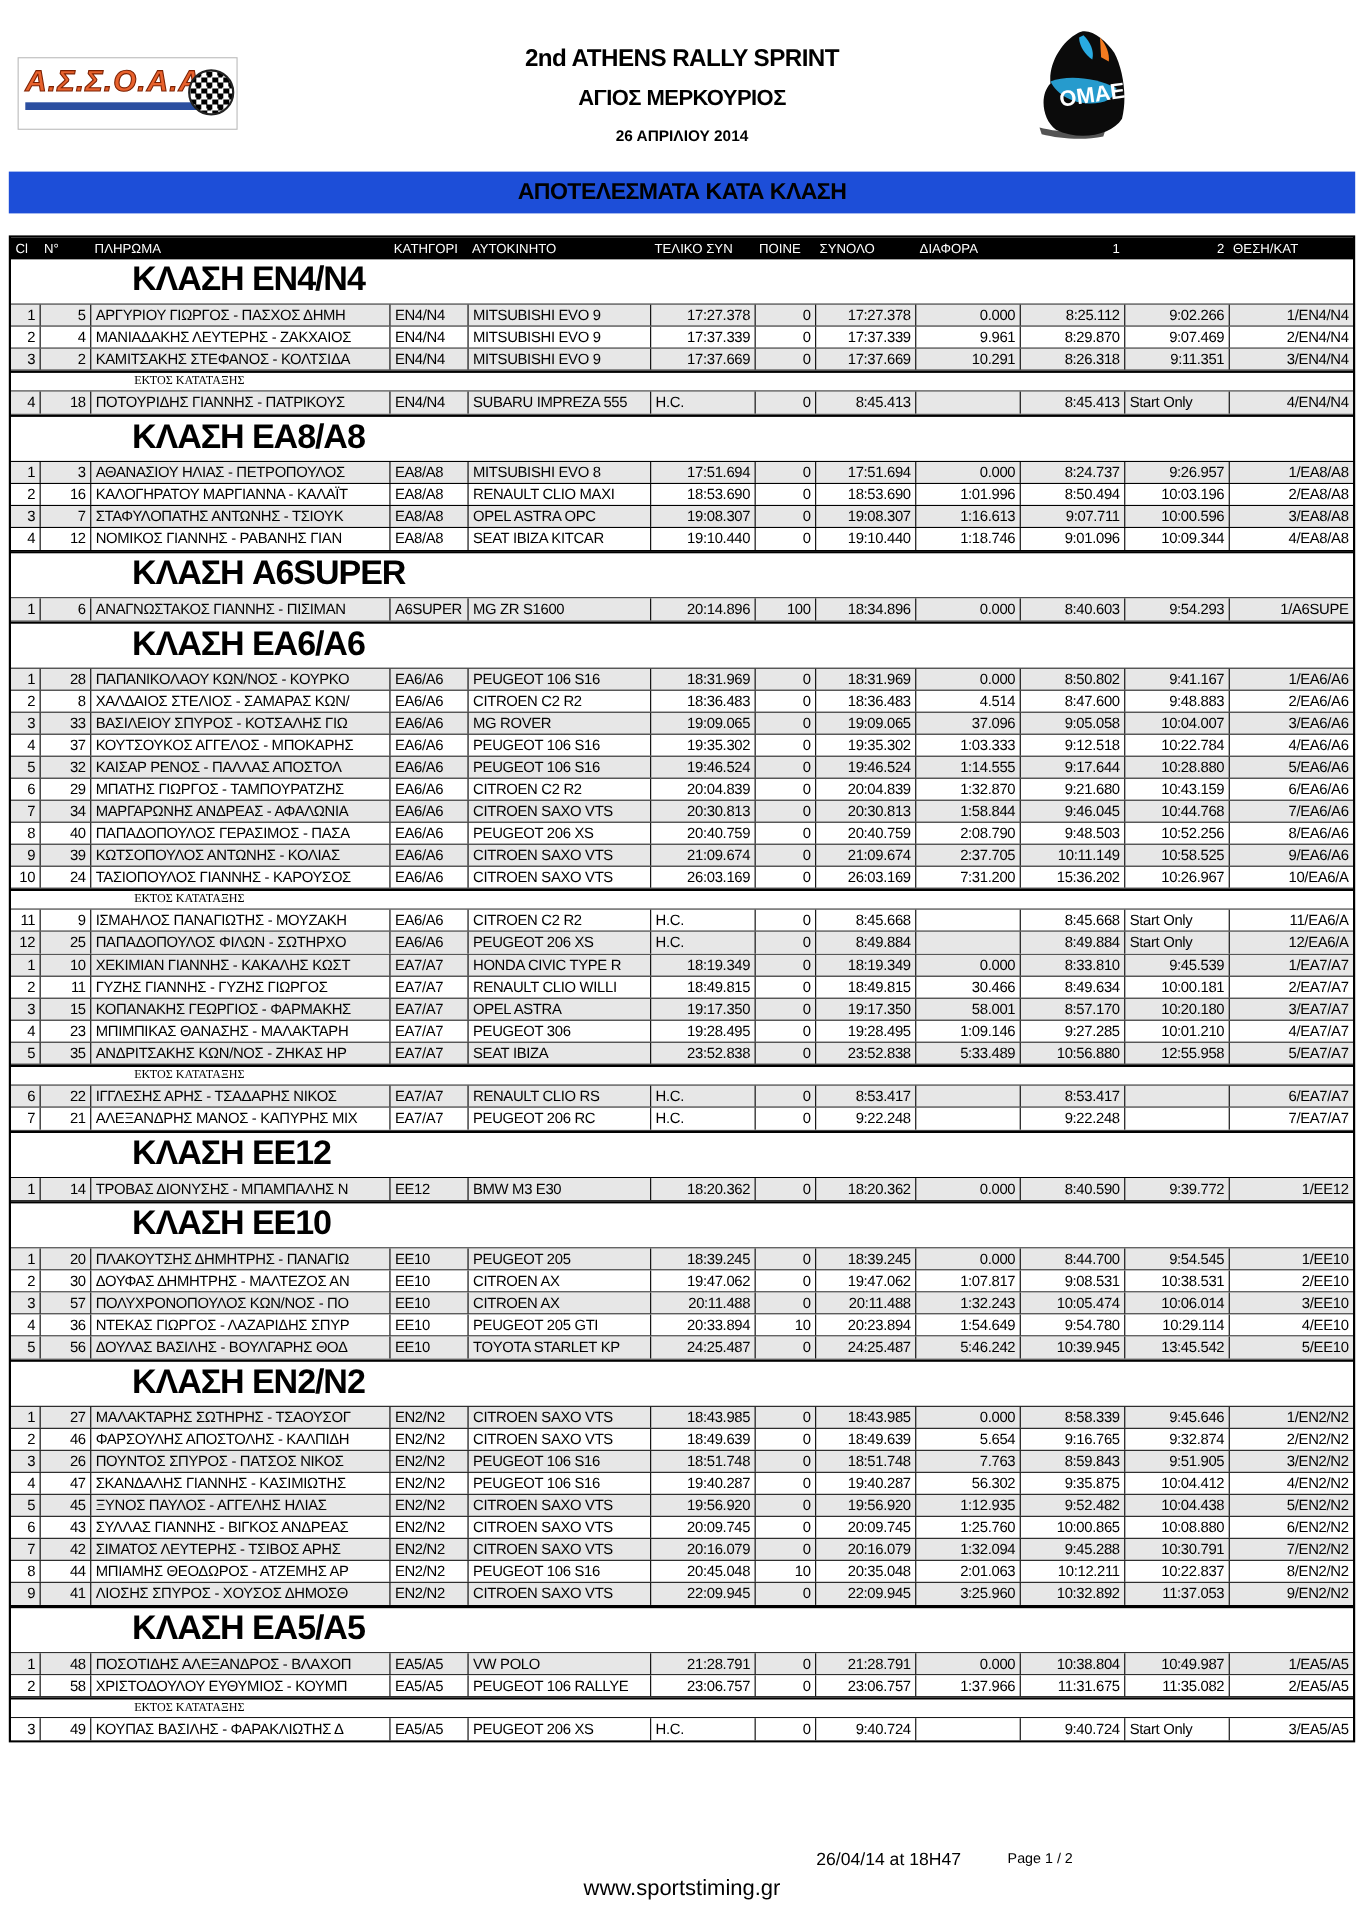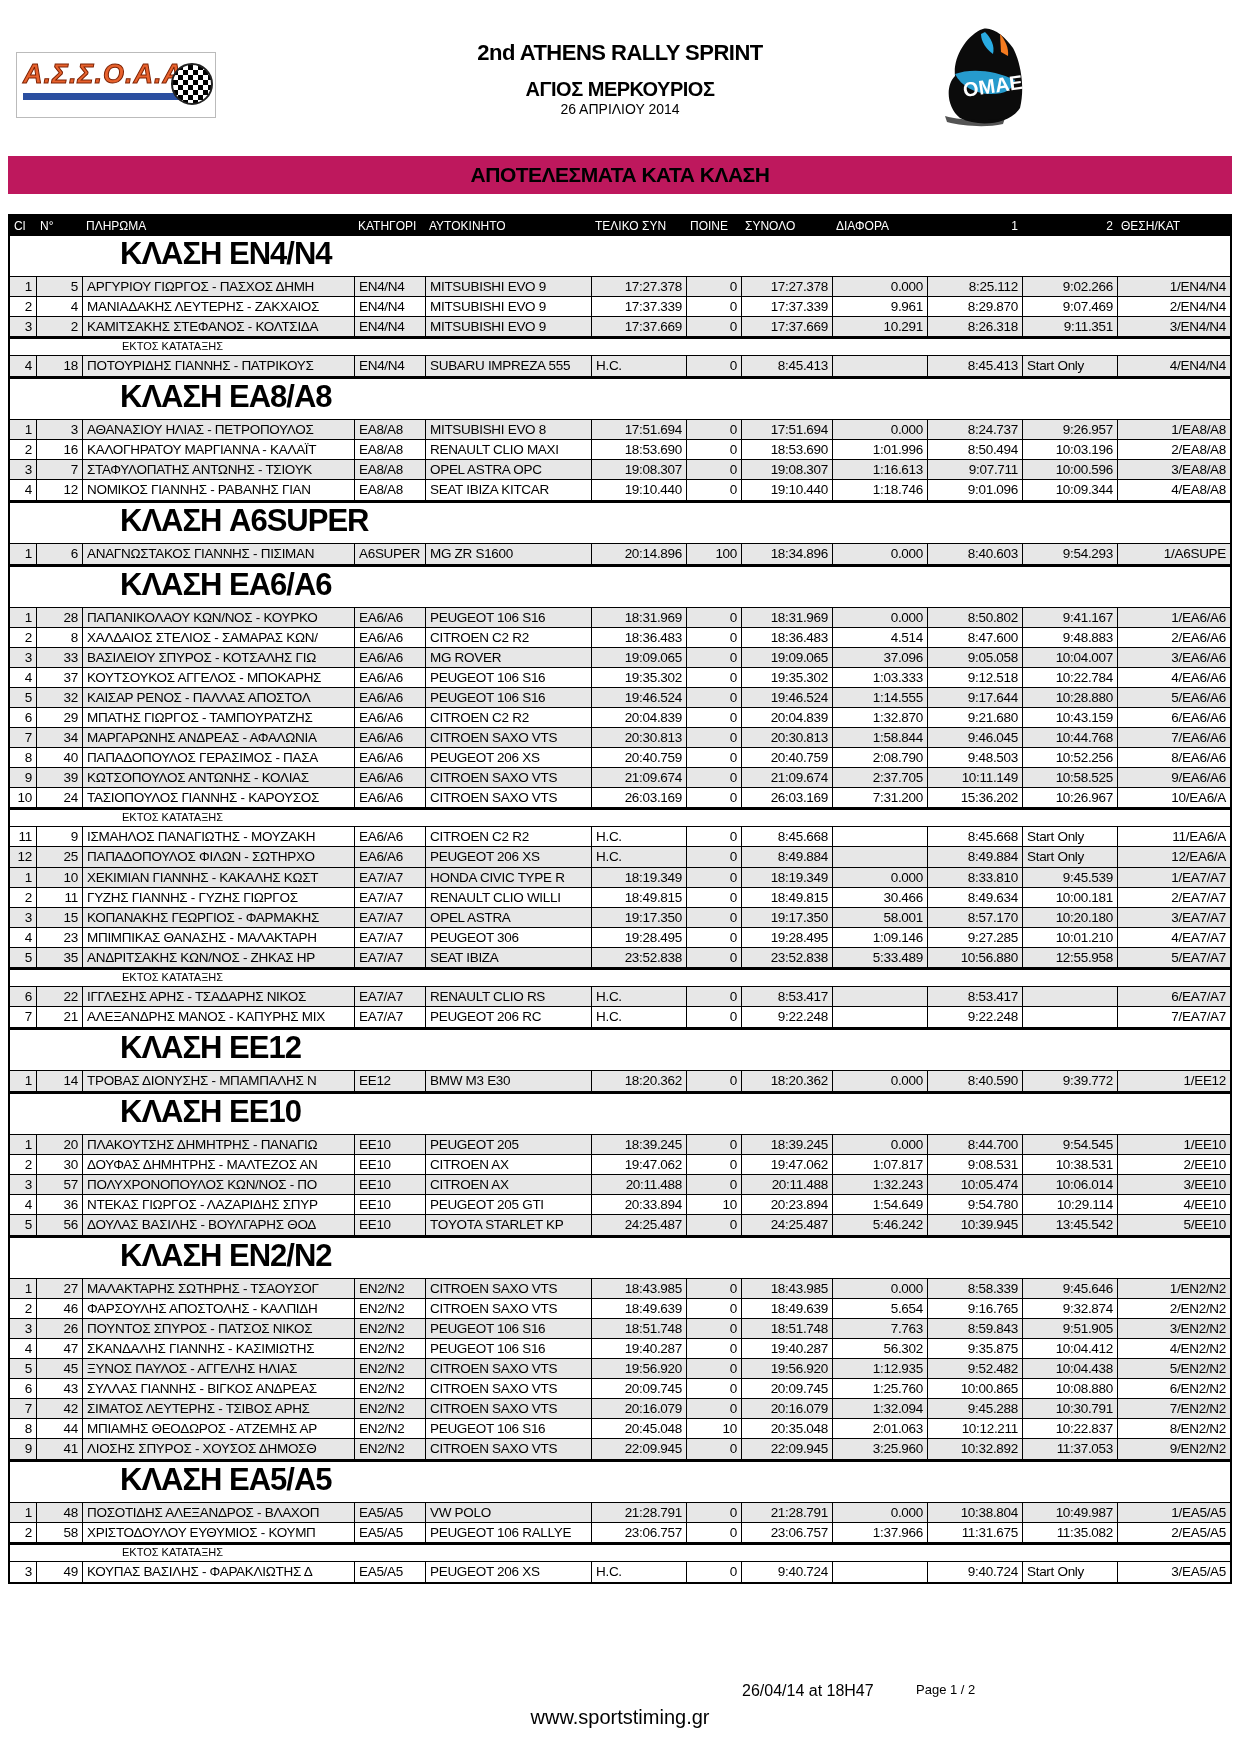--- a/index.html
+++ b/index.html
@@ -22,25 +22,25 @@
   .club-logo-strip { height:7px; background:#2b4fa0; margin-top:2px; width:170px; }
   .club-ball {
     position:absolute; right:2px; top:10px; width:38px; height:38px; border-radius:50%;
     border:2px solid #222;
     background-image:repeating-conic-gradient(#000 0 25%, #fff 0 50%);
     background-size:10px 10px;
   }
   .titles { position:absolute; left:0; right:0; top:40px; text-align:center; }
   .title-1 { font-size:22px; font-weight:bold; letter-spacing:-0.5px; }
   .title-2 { font-size:20px; font-weight:bold; margin-top:12px; letter-spacing:-0.5px; }
-  .title-3 { font-size:14px; font-weight:normal; }
+  .title-3 { font-size:14px; font-weight:bold; margin-top:14px; }
   .omae-logo { position:absolute; right:215px; top:28px; width:100px; height:100px; }
   
   .band {
-    margin:6px 8px 0 8px; height:38px; background:#be185d;
+    margin:6px 8px 0 8px; height:38px; background:#1d4ed8;
     text-align:center; font-size:21px; font-weight:bold; line-height:38px; letter-spacing:-0.5px;
   }
   
   .tablewrap { margin:20px 8px 0 8px; border:2px solid #000; }
   .thead { display:flex; background:#000; color:#fff; height:20px; line-height:20px; font-size:12px; }
   .thead .cell { border:none; }
   .row, .thead { width:100%; box-sizing:border-box; }
   .row { display:flex; height:20px; line-height:20px; font-size:13.5px; border-bottom:1px solid #000; letter-spacing:-0.3px; }
   .g { background:#e7e7e7; }
   .w { background:#fff; }
@@ -61,21 +61,21 @@
   .tr { text-align:right; }
   .tl { text-align:left; }
   .class-heading {
     font-size:31px; font-weight:bold; letter-spacing:-1px;
     padding:0 0 4px 110px; border-top:2px solid #000; border-bottom:1px solid #000;
     background:#fff;
   }
   .section:first-child .class-heading { border-top:none; }
   .sep-row {
     font-size:11px; height:16px; line-height:15px; padding-left:112px;
-    border-top:2px solid #000; border-bottom:1px solid #000; background:#fff;
+    border-top:2px solid #000; border-bottom:1px solid #000; background:#fff;font-family:Liberation Serif, serif;
   }
   .section > .row:last-child { border-bottom:none; }
   .section { border-bottom:1px solid #000; }
   .section:last-child { border-bottom:none; }
   
   .foot-meta { position:absolute; top:1682px; left:742px; font-size:16px; }
   .foot-page { position:absolute; top:1682px; left:916px; font-size:13px; }
   .foot-site { position:absolute; top:1706px; left:0; right:0; text-align:center; font-size:20px; }
 </style>
 </head>

